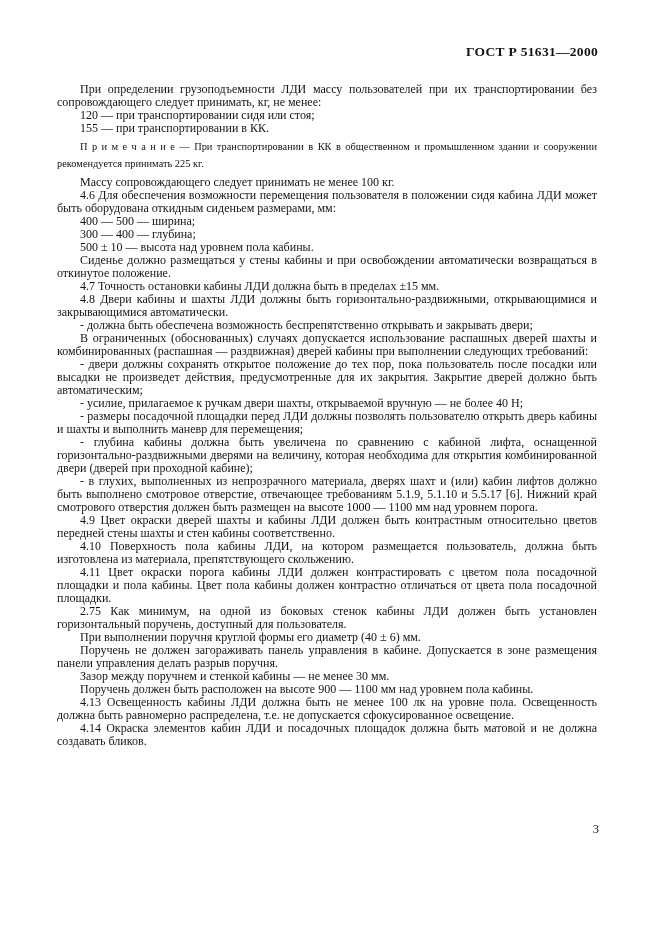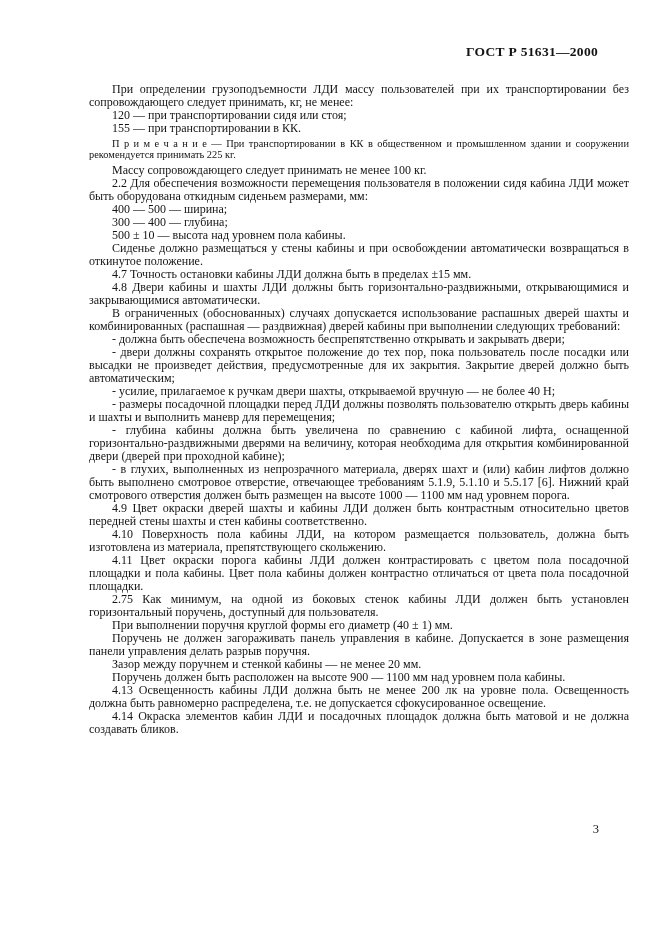--- a/index.html
+++ b/index.html
@@ -26,29 +26,28 @@
     white-space: nowrap;
   }
   .doc-body {
     position: absolute;
     top: 83px;
     left: 57px;
     width: 540px;
     font-size: 12px;
     line-height: 13px;
     text-align: justify;
-    margin-left: 32px;
   }
   .para {
     margin: 0;
     text-indent: 23px;
   }
   .para.note {
     font-size: 10.4px;
-    line-height: 11px;
+    line-height: 17px;
     margin: 3px 0 4px 0;
   }
   .page-number {
     position: absolute;
     top: 822px;
     right: 62px;
     font-size: 12.5px;
   }
 </style>
 </head>
@@ -56,40 +55,40 @@
 
 <div class="page">
   <div class="doc-header">ГОСТ Р 51631—2000</div>
 
   <div class="doc-body">
       <p class="para body">При определении грузоподъемности ЛДИ массу пользователей при их транспортировании без сопровождающего следует принимать, кг, не менее:</p>
       <p class="para body">120 — при транспортировании сидя или стоя;</p>
       <p class="para body">155 — при транспортировании в КК.</p>
       <p class="para note">П р и м е ч а н и е — При транспортировании в КК в общественном и промышленном здании и сооружении рекомендуется принимать 225 кг.</p>
       <p class="para body">Массу сопровождающего следует принимать не менее 100 кг.</p>
-      <p class="para body">2.2  Для обеспечения возможности перемещения пользователя в положении сидя кабина ЛДИ может быть оборудована откидным сиденьем размерами, мм:</p>
+      <p class="para body">4.6  Для обеспечения возможности перемещения пользователя в положении сидя кабина ЛДИ может быть оборудована откидным сиденьем размерами, мм:</p>
       <p class="para body">400 — 500 — ширина;</p>
       <p class="para body">300 — 400 — глубина;</p>
       <p class="para body">500 ± 10 — высота над уровнем пола кабины.</p>
       <p class="para body">Сиденье должно размещаться у стены кабины и при освобождении автоматически возвращаться в откинутое положение.</p>
       <p class="para body">4.7  Точность остановки кабины ЛДИ должна быть в пределах ±15 мм.</p>
       <p class="para body">4.8  Двери кабины и шахты ЛДИ должны быть горизонтально-раздвижными, открывающимися и закрывающимися автоматически.</p>
+      <p class="para list">- должна быть обеспечена возможность беспрепятственно открывать и закрывать двери;</p>
       <p class="para body">В ограниченных (обоснованных) случаях допускается использование распашных дверей шахты и комбинированных (распашная — раздвижная) дверей кабины при выполнении следующих требований:</p>
-      <p class="para list">- должна быть обеспечена возможность беспрепятственно открывать и закрывать двери;</p>
       <p class="para list">- двери должны сохранять открытое положение до тех пор, пока пользователь после посадки или высадки не произведет действия, предусмотренные для их закрытия. Закрытие дверей должно быть автоматическим;</p>
       <p class="para list">- усилие, прилагаемое к ручкам двери шахты, открываемой вручную — не более 40 Н;</p>
       <p class="para list">- размеры посадочной площадки перед ЛДИ должны позволять пользователю открыть дверь кабины и шахты и выполнить маневр для перемещения;</p>
       <p class="para list">- глубина кабины должна быть увеличена по сравнению с кабиной лифта, оснащенной горизонтально-раздвижными дверями на величину, которая необходима для открытия комбинированной двери (дверей при проходной кабине);</p>
       <p class="para list">- в глухих, выполненных из непрозрачного материала, дверях шахт и (или) кабин лифтов должно быть выполнено смотровое отверстие, отвечающее требованиям 5.1.9, 5.1.10 и 5.5.17 [6]. Нижний край смотрового отверстия должен быть размещен на высоте 1000 — 1100 мм над уровнем порога.</p>
       <p class="para body">4.9  Цвет окраски дверей шахты и кабины ЛДИ должен быть контрастным относительно цветов передней стены шахты и стен кабины соответственно.</p>
       <p class="para body">4.10  Поверхность пола кабины ЛДИ, на котором размещается пользователь, должна быть изготовлена из материала, препятствующего скольжению.</p>
       <p class="para body">4.11  Цвет окраски порога кабины ЛДИ должен контрастировать с цветом пола посадочной площадки и пола кабины. Цвет пола кабины должен контрастно отличаться от цвета пола посадочной площадки.</p>
       <p class="para body">2.75  Как минимум, на одной из боковых стенок кабины ЛДИ должен быть установлен горизонтальный поручень, доступный для пользователя.</p>
-      <p class="para body">При выполнении поручня круглой формы его диаметр (40 ± 1) мм.</p>
+      <p class="para body">При выполнении поручня круглой формы его диаметр (40 ± 6) мм.</p>
       <p class="para body">Поручень не должен загораживать панель управления в кабине. Допускается в зоне размещения панели управления делать разрыв поручня.</p>
-      <p class="para body">Зазор между поручнем и стенкой кабины — не менее 20 мм.</p>
+      <p class="para body">Зазор между поручнем и стенкой кабины — не менее 30 мм.</p>
       <p class="para body">Поручень должен быть расположен на высоте 900 — 1100 мм над уровнем пола кабины.</p>
-      <p class="para body">4.13  Освещенность кабины ЛДИ должна быть не менее 200 лк на уровне пола. Освещенность должна быть равномерно распределена, т.е. не допускается сфокусированное освещение.</p>
+      <p class="para body">4.13  Освещенность кабины ЛДИ должна быть не менее 100 лк на уровне пола. Освещенность должна быть равномерно распределена, т.е. не допускается сфокусированное освещение.</p>
       <p class="para body">4.14  Окраска элементов кабин ЛДИ и посадочных площадок должна быть матовой и не должна создавать бликов.</p>
     </div>
 
   <div class="page-number">3</div>
 </div>
 
 </body></html>

